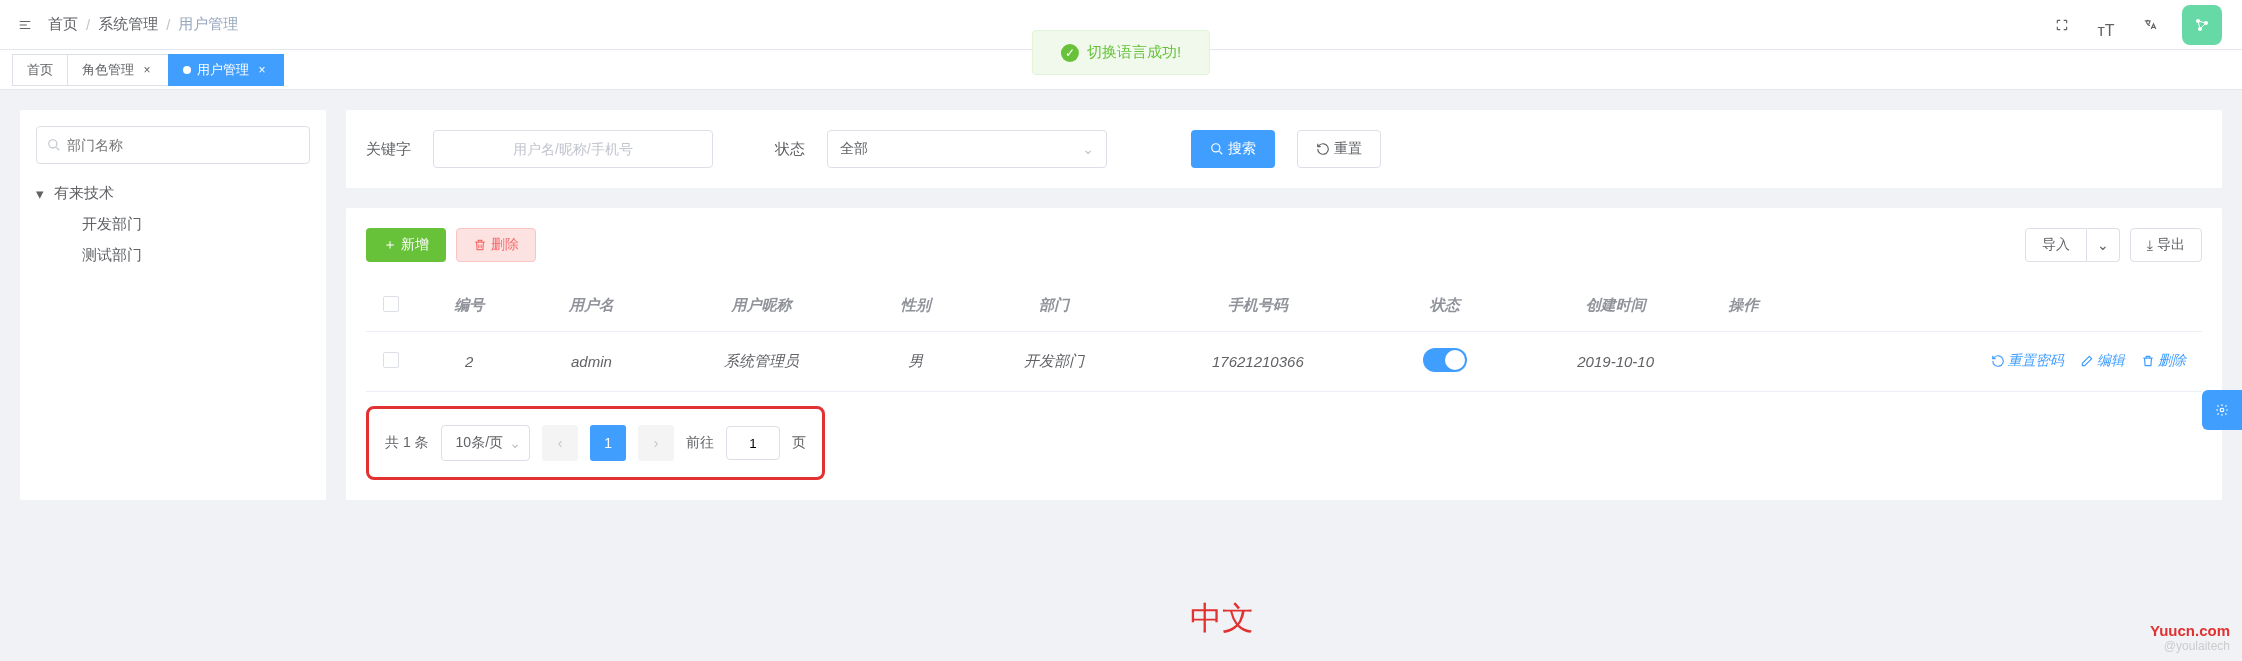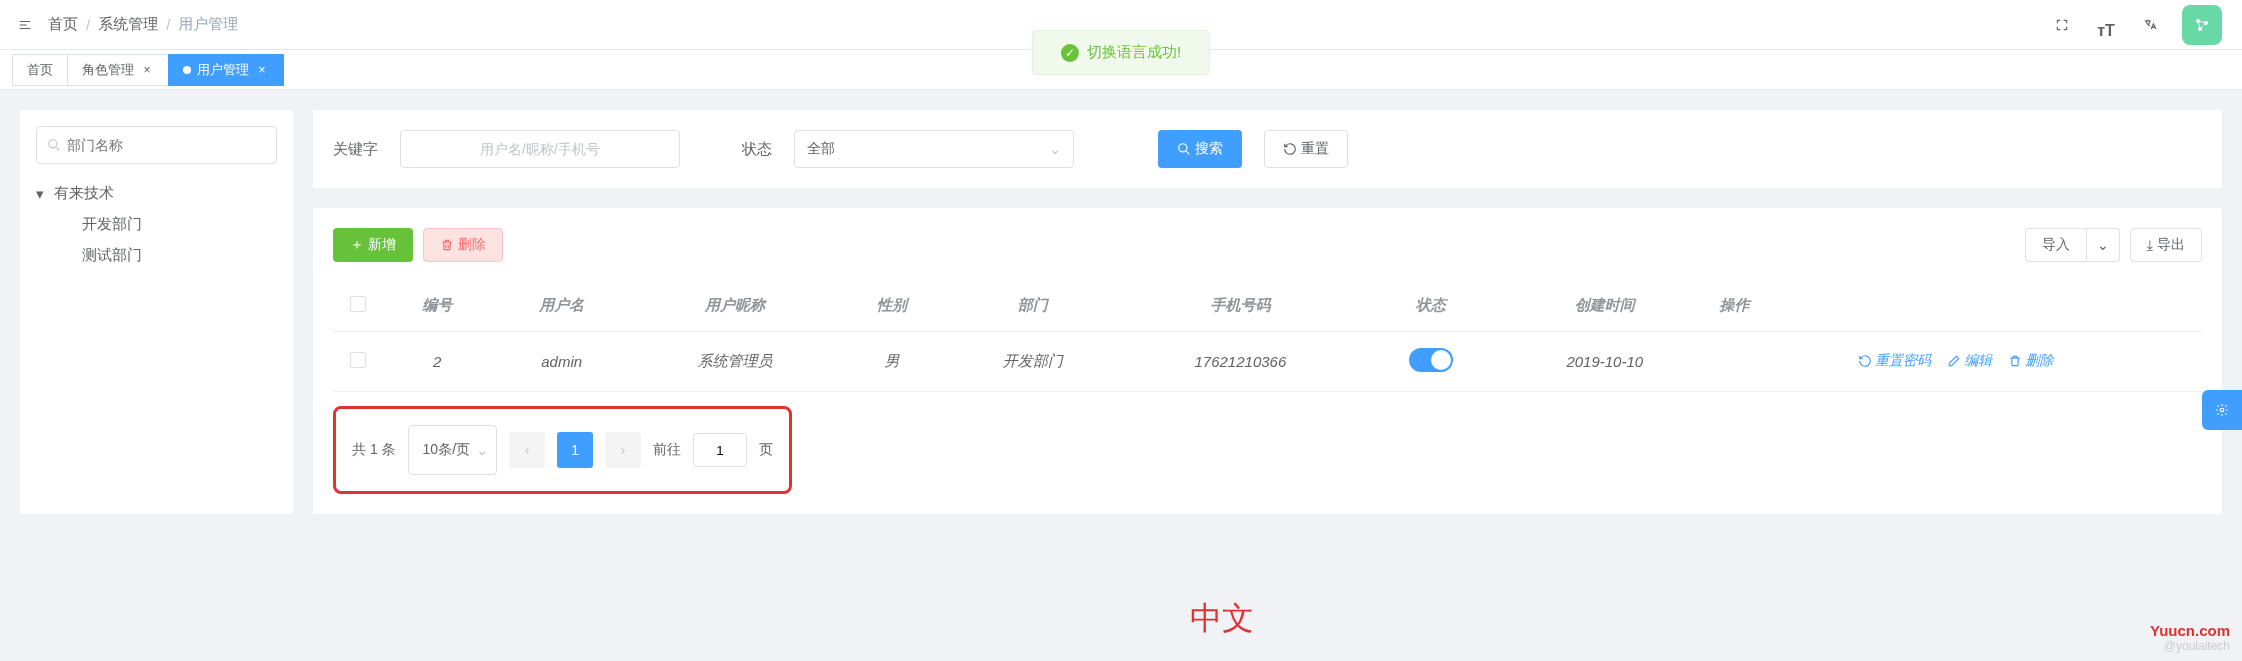--- a/index.html
+++ b/index.html
@@ -13,21 +13,21 @@
 .header-right { margin-left: auto; display: flex; align-items: center; gap: 20px; }
 .header-icon { width: 24px; height: 24px; display: flex; align-items: center; justify-content: center; cursor: pointer; color: #606266; }
 .avatar { width: 40px; height: 40px; border-radius: 8px; background: #66d9a6; display: flex; align-items: center; justify-content: center; color: #fff; font-size: 20px; }
 .tabs-bar { height: 40px; background: #fff; display: flex; align-items: center; padding: 0 12px; border-bottom: 1px solid #e4e7ed; gap: 0; }
 .tab { padding: 0 14px; height: 32px; display: flex; align-items: center; border: 1px solid #dcdfe6; font-size: 13px; cursor: pointer; color: #606266; margin-left: -1px; background: #fff; }
 .tab:first-child { margin-left: 0; }
 .tab-close { margin-left: 6px; width: 14px; height: 14px; display: flex; align-items: center; justify-content: center; border-radius: 50%; font-size: 12px; }
 .tab.active { background: #409eff; color: #fff; border-color: #409eff; }
 .tab.active .tab-dot { width: 8px; height: 8px; border-radius: 50%; background: #fff; margin-right: 6px; }
 .body-area { display: flex; padding: 20px; gap: 20px; }
-.sidebar { width: 273px; background: #fff; padding: 16px; border-radius: 2px; }
+.sidebar { width: 306px; background: #fff; padding: 16px; border-radius: 2px; }
 .search-dept { display: flex; align-items: center; border: 1px solid #dcdfe6; border-radius: 4px; padding: 0 10px; height: 38px; color: #c0c4cc; }
 .search-dept input { border: none; outline: none; flex: 1; font-size: 14px; margin-left: 6px; color: #606266; }
 .tree { margin-top: 14px; }
 .tree-node { padding: 6px 0; cursor: pointer; color: #606266; display: flex; align-items: center; font-size: 15px; }
 .tree-caret { width: 14px; display: inline-block; margin-right: 4px; }
 .tree-child { padding-left: 28px; }
 .main { flex: 1; display: flex; flex-direction: column; gap: 20px; }
 .panel { background: #fff; padding: 20px; border-radius: 2px; }
 .filter-row { display: flex; align-items: center; gap: 22px; }
 .label { font-size: 15px; color: #606266; }
@@ -51,21 +51,21 @@
 th { font-weight: 600; color: #909399; border-bottom: 1px solid #ebeef5; }
 td { border-bottom: 1px solid #ebeef5; }
 .checkbox { width: 16px; height: 16px; border: 1px solid #dcdfe6; border-radius: 2px; display: inline-block; background: #fff; cursor: pointer; }
 .switch { width: 44px; height: 24px; border-radius: 12px; background: #409eff; position: relative; display: inline-block; cursor: pointer; }
 .switch::after { content: ''; width: 20px; height: 20px; border-radius: 50%; background: #fff; position: absolute; top: 2px; right: 2px; }
 .actions a { color: #409eff; margin: 0 6px; cursor: pointer; font-size: 14px; display: inline-flex; align-items: center; gap: 3px; }
 .pagination-wrap { display: flex; align-items: center; margin-top: 14px; gap: 12px; padding: 16px; }
 .pagination-wrap.annotated { border: 3px solid #e13131; border-radius: 8px; width: fit-content; }
 .page-btn { width: 36px; height: 36px; background: #f4f4f5; border-radius: 3px; display: flex; align-items: center; justify-content: center; color: #c0c4cc; cursor: pointer; }
 .page-btn.active { background: #409eff; color: #fff; }
-.page-select { height: 50px; border: 1px solid #dcdfe6; border-radius: 4px; padding: 0 26px 0 14px; display: flex; align-items: center; position: relative; cursor: pointer; }
+.page-select { height: 36px; border: 1px solid #dcdfe6; border-radius: 4px; padding: 0 26px 0 14px; display: flex; align-items: center; position: relative; cursor: pointer; }
 .page-input { width: 54px; height: 34px; border: 1px solid #dcdfe6; border-radius: 4px; text-align: center; outline: none; }
 .toast { position: absolute; left: 50%; top: 30px; transform: translateX(-50%); background: #f0f9eb; border: 1px solid #e1f3d8; color: #67c23a; padding: 12px 28px; border-radius: 4px; display: flex; align-items: center; gap: 8px; font-size: 15px; }
 .toast-icon { width: 18px; height: 18px; border-radius: 50%; background: #67c23a; color: #fff; display: flex; align-items: center; justify-content: center; font-size: 12px; }
 .annotation { position: absolute; color: #e13131; font-size: 32px; font-weight: 500; }
 .floating-btn { position: absolute; right: 0; top: 390px; width: 40px; height: 40px; background: #409eff; border-radius: 6px 0 0 6px; display: flex; align-items: center; justify-content: center; color: #fff; cursor: pointer; }
 .watermark { position: absolute; right: 12px; bottom: 8px; text-align: right; font-size: 12px; color: #ccc; }
 .watermark .brand { color: #e13131; font-weight: bold; font-size: 15px; }
 svg { width: 1em; height: 1em; }
 </style>
 </head>
@@ -83,21 +83,21 @@
     <span>系统管理</span>
     <span class="sep">/</span>
     <span class="cur">用户管理</span>
   </div>
   <div class="header-right">
     <div class="header-icon">
       <svg viewBox="0 0 24 24" fill="none" stroke="currentColor" stroke-width="2">
           <path d="M4 4h5M4 4v5M20 4h-5M20 4v5M4 20h5M4 20v-5M20 20h-5M20 20v-5"></path>
         </svg>
     </div>
-    <div class="header-icon" style="font-size:16px;font-weight:700;margin-top:12px;">тT</div>
+    <div class="header-icon" style="font-size:16px;font-weight:400;margin-top:12px;">тT</div>
     <div class="header-icon">
       <svg viewBox="0 0 24 24" fill="none" stroke="currentColor" stroke-width="2">
           <path d="M3 5h10M8 3v2M6 5s0 6 6 8M12 5s0 4-4 7M14 19l4-9 4 9M15.5 16h5"></path>
         </svg>
     </div>
     <div class="avatar">
       <svg viewBox="0 0 24 24" fill="currentColor" style="width:24px;height:24px;">
           <circle cx="8" cy="8" r="2"></circle>
           <circle cx="16" cy="10" r="2"></circle>
           <circle cx="10" cy="16" r="2"></circle>
@@ -222,21 +222,21 @@
           <tr>
             <td><span class="checkbox"></span></td>
             <td>2</td>
             <td>admin</td>
             <td>系统管理员</td>
             <td>男</td>
             <td>开发部门</td>
             <td>17621210366</td>
             <td><span class="switch"></span></td>
             <td>2019-10-10</td>
-            <td class="actions" style="text-align:center">
+            <td class="actions" style="text-align:right">
               <a>
                   <svg viewBox="0 0 24 24" fill="none" stroke="currentColor" stroke-width="2">
                     <path d="M3 12a9 9 0 1 0 3-6.7L3 8"></path>
                     <path d="M3 3v5h5"></path>
                   </svg>
                   <span>重置密码</span>
                 </a>
               <a>
                   <svg viewBox="0 0 24 24" fill="none" stroke="currentColor" stroke-width="2">
                     <path d="M4 20h4L20 8l-4-4L4 16v4z"></path>

